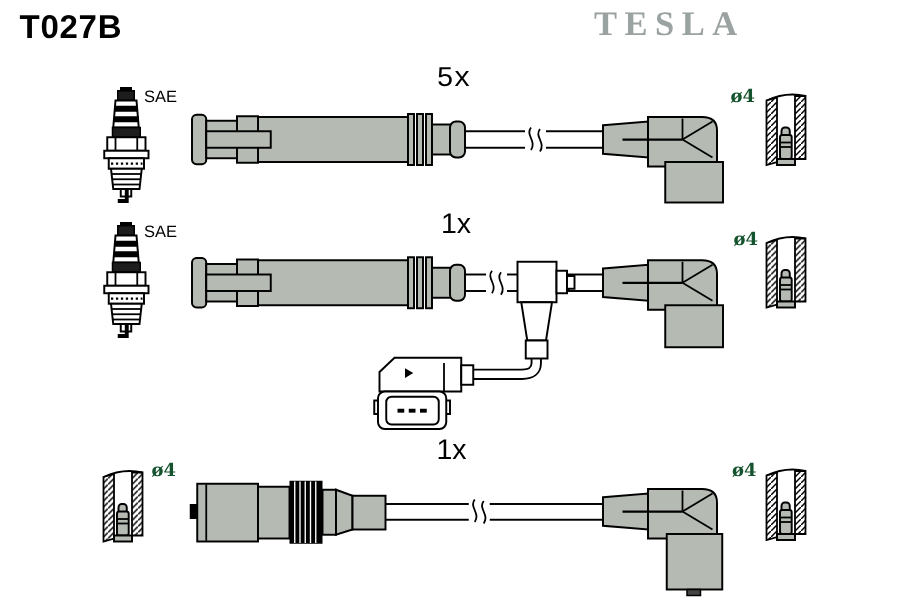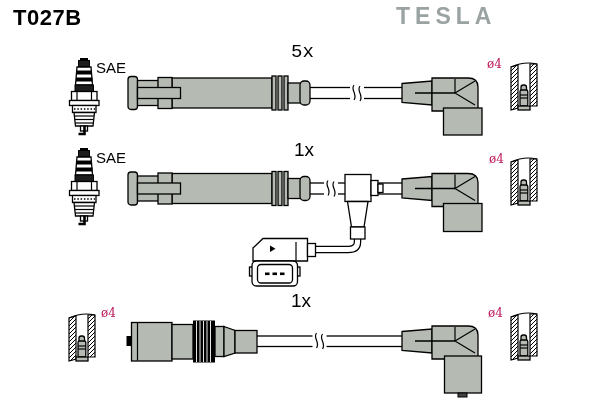--- a/index.html
+++ b/index.html
@@ -2,27 +2,27 @@
 <html style="--gray: #b5bbb3; --line: #000000; --brand: #9aa2a2; --bg: #ffffff;"><head>
 <meta charset="utf-8">
 <style>
   :root{ --gray:#b5bbb3; --line:#000000; --brand:#9aa2a2; --bg:#ffffff; }
   html,body{margin:0;padding:0;background:#e8e8e8;}
   #stage{position:relative;width:600px;height:400px;background:var(--bg);overflow:hidden;
          font-family:"Liberation Sans",sans-serif;text-align:center;}
   .abs{position:absolute;white-space:nowrap;}
   #part-number{left:13px;top:5px;font-size:22px;font-weight:bold;letter-spacing:.5px;color:#000;}
   #subtitle{left:14px;top:33px;font-size:8.5px;letter-spacing:.2px;color:#000;}
-  #brand-logo{left:396px;top:3px;font-family:Liberation Sans, sans-serif;font-weight:800;
+  #brand-logo{left:396px;top:3px;font-family:Liberation Serif, serif;font-weight:800;
               font-size:23px;letter-spacing:5px;color:var(--brand);}
-  .sae{font-size:15px;color:#000;}
+  .sae{font-size:11px;color:#000;}
   #sae-1{left:96px;top:59px;} #sae-2{left:96px;top:149px;}
   .qty{font-size:19px;color:#000;}
   #qty-1{left:291px;top:41px;font-family:Liberation Mono, monospace;} #qty-2{left:294px;top:139px;} #qty-3{left:291px;top:290px;}
-  .dia{font-family:"DejaVu Serif",serif;font-weight:normal;font-size:12px;color:#be185d;}
+  .dia{font-family:"DejaVu Serif",serif;font-weight:bold;font-size:12px;color:#14532d;}
   #dia-1{left:487px;top:57px;} #dia-2{left:489px;top:152px;}
   #dia-3l{left:101px;top:306px;} #dia-3r{left:488px;top:306px;}
   svg{position:absolute;left:0;top:0;}
   .gf{fill:var(--gray);stroke:var(--line);stroke-width:1.3;}
   .wf{fill:#fff;stroke:var(--line);stroke-width:1.3;}
   .bk{fill:var(--line);}
   .th{stroke:var(--line);stroke-width:1.2;fill:none;}
 </style>
 </head>
 <body>

